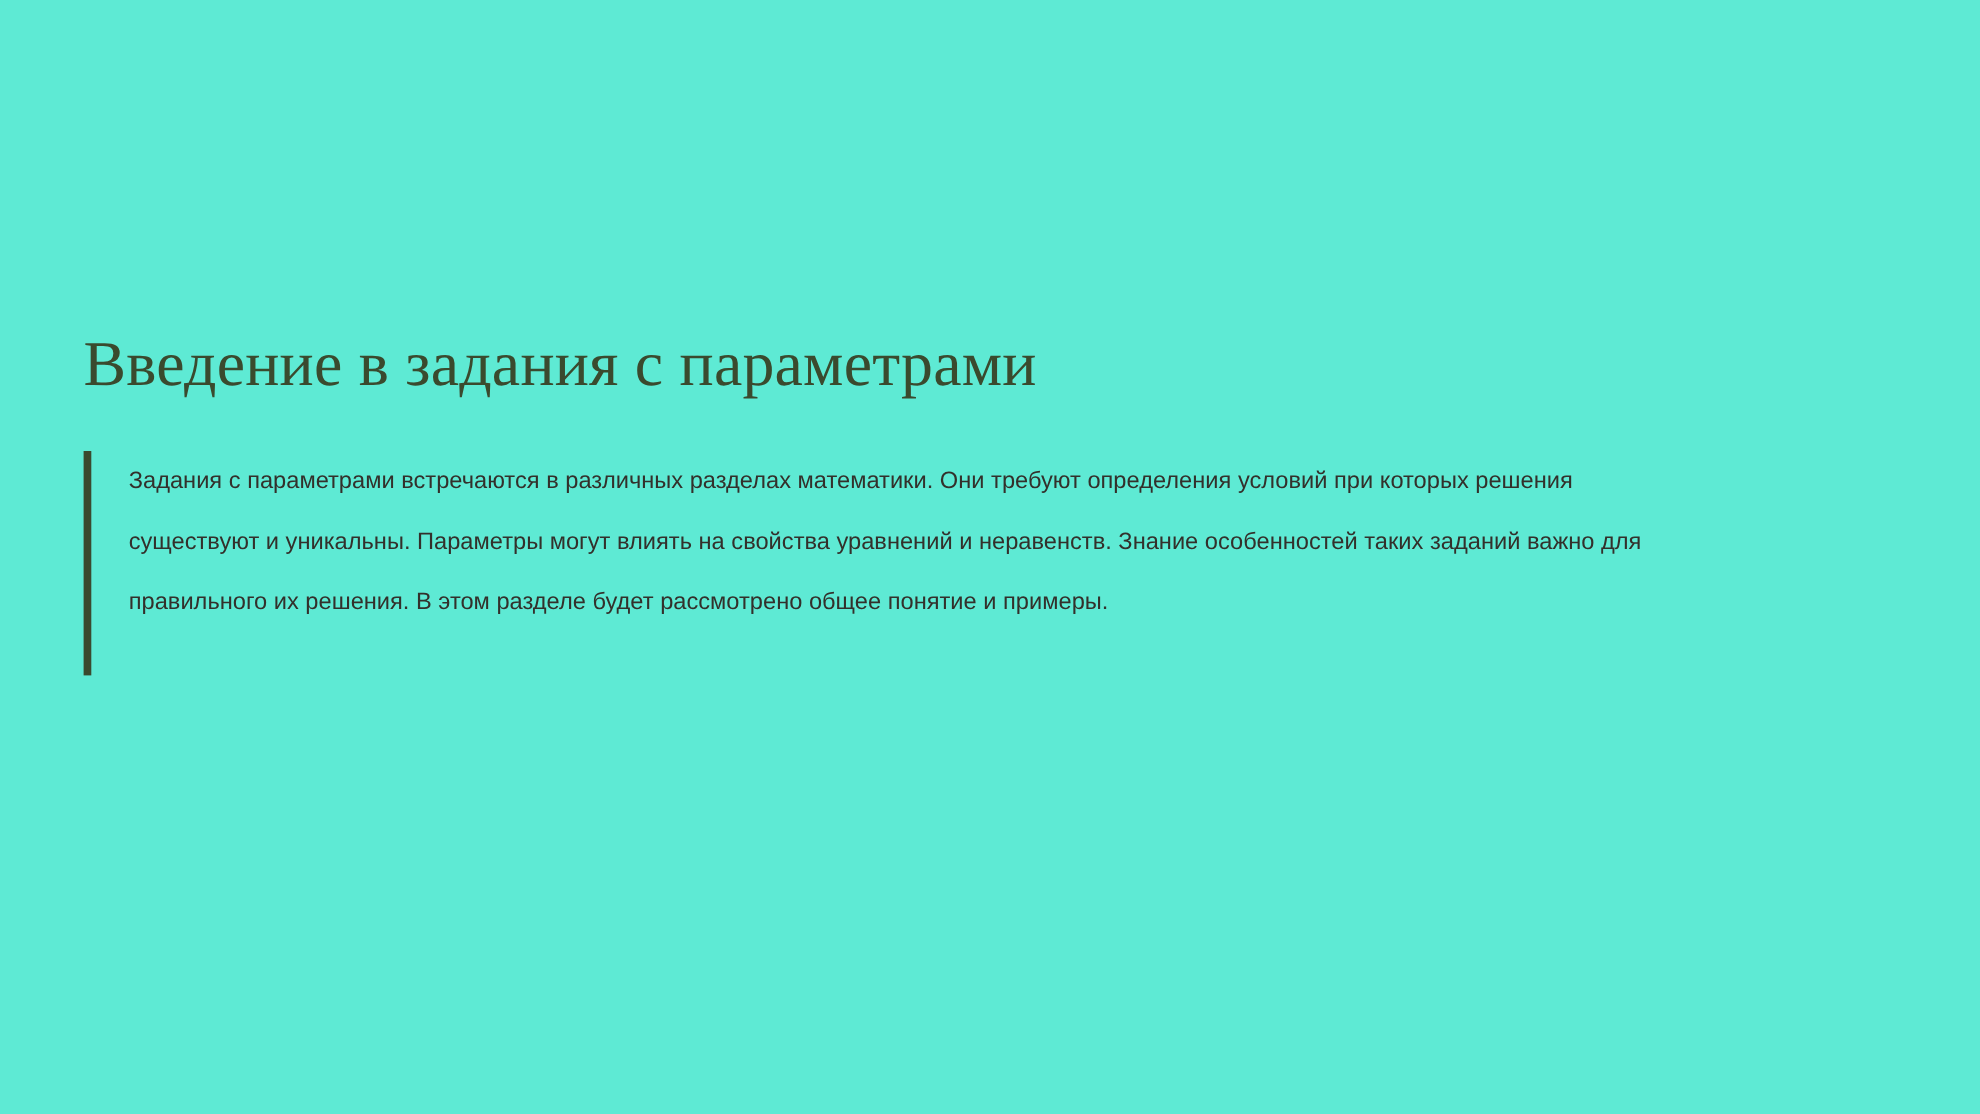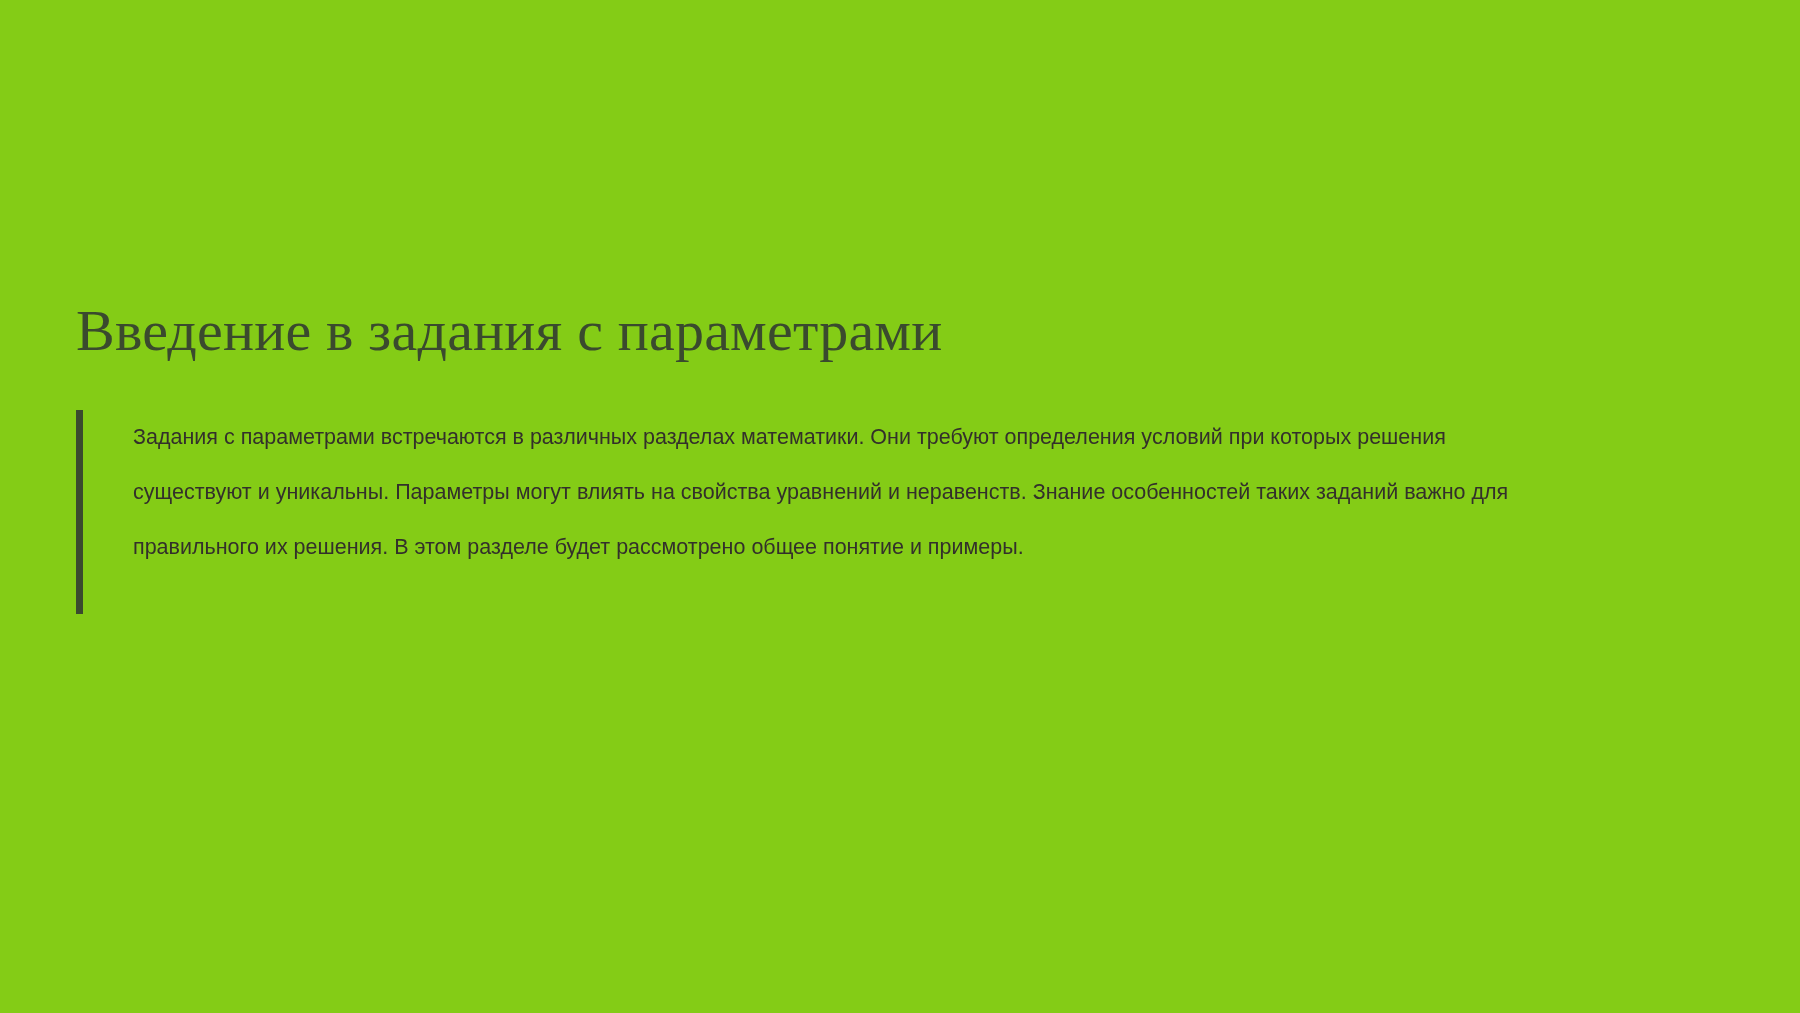--- a/index.html
+++ b/index.html
@@ -11,21 +11,21 @@
     height: 1013px;
     background: #FDF4E7;
     font-family: "Liberation Sans", sans-serif;
     overflow: hidden;
   }
 
   .slide {
     position: relative;
     width: 1800px;
     height: 1013px;
-    background: #84cc16;
+    background: #5eead4;
     box-sizing: border-box;
   }
 
   .content {
     position: absolute;
     left: 76px;
     top: 300px;
     width: 1660px;
   }
 
@@ -51,21 +51,21 @@
   .accent-bar {
     position: absolute;
     left: 0;
     top: 0;
     width: 7px;
     height: 204px;
     background: #3A4A2E;
   }
 
   .body-paragraph {
-    margin: 16px;
+    margin: 0;
     padding: 0;
     font-family: "Liberation Sans", "DejaVu Sans", sans-serif;
     font-size: 21.5px;
     font-weight: 400;
     line-height: 55px;
     color: #33302B;
     width: 1420px;
     text-align: left;
   }
 </style>

